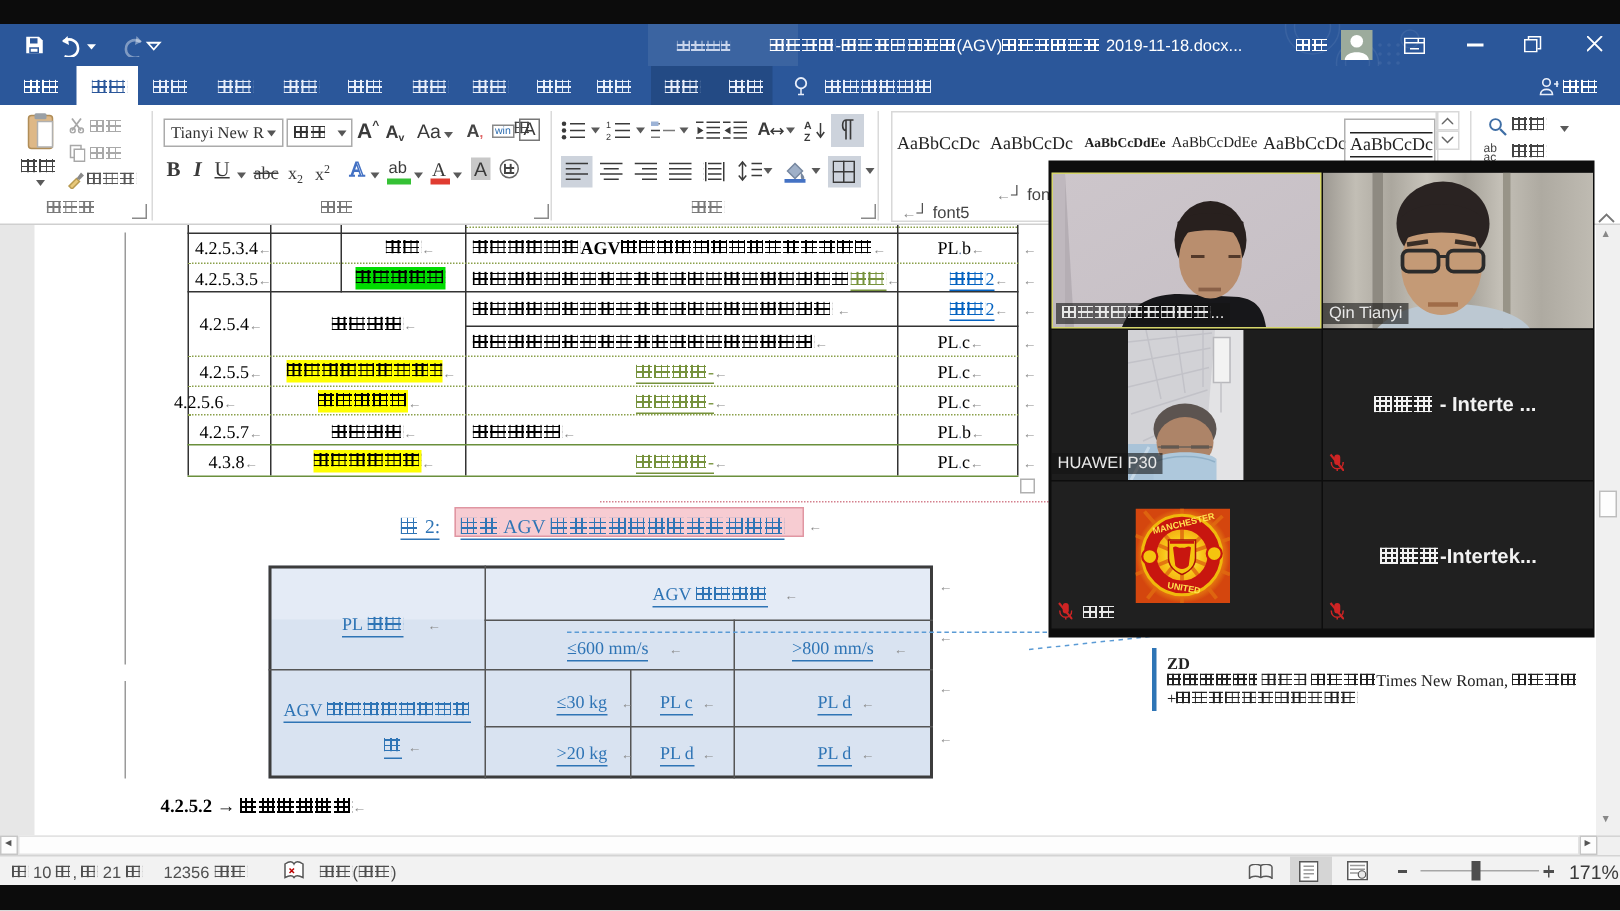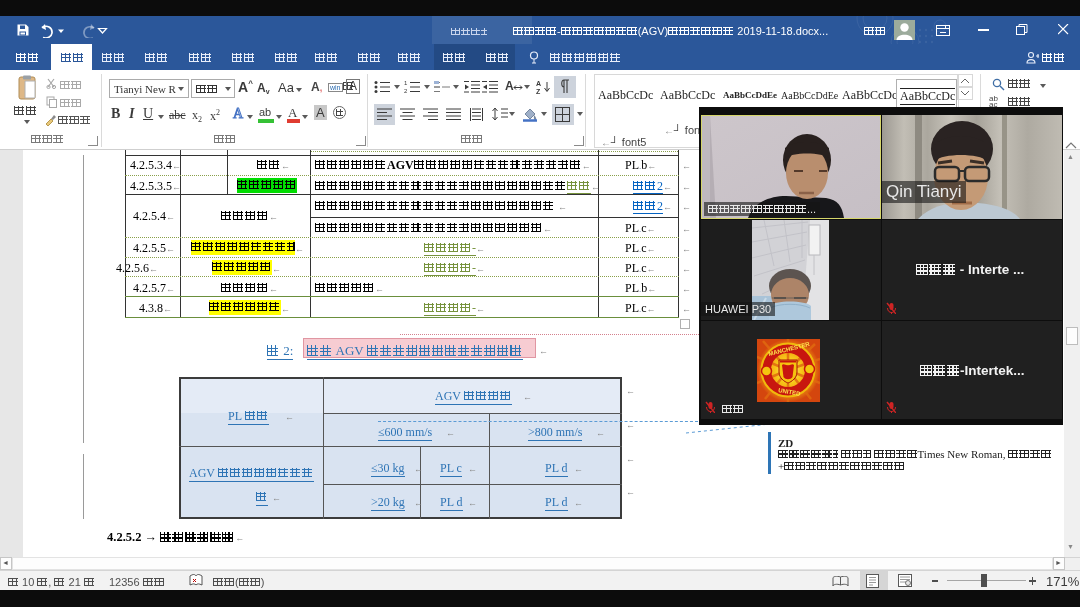--- a/index.html
+++ b/index.html
@@ -566,21 +566,21 @@
 <path d="M36 104 C48 92 62 88 79 88 L96 88 C118 90 132 96 138 104 z" fill="#bcc8d2"></path>
 <ellipse cx="80" cy="34" rx="31" ry="28" fill="#2a2322"></ellipse>
 <ellipse cx="79" cy="62" rx="27" ry="33" fill="#c49a76"></ellipse>
 <path d="M52 46 C62 38 96 38 106 46 L106 30 C94 18 64 18 52 30 z" fill="#2a2322"></path>
 <path d="M56 48 l14 -2 M88 46 l14 2" stroke="#3a2e26" stroke-width="3"></path>
 <rect x="53" y="52" width="24" height="14" rx="4" fill="none" stroke="#2b2b2b" stroke-width="2.5"></rect>
 <rect x="83" y="52" width="24" height="14" rx="4" fill="none" stroke="#2b2b2b" stroke-width="2.5"></rect>
 <path d="M77 56 h6" stroke="#2b2b2b" stroke-width="2"></path>
 <path d="M70 88 l20 0" stroke="#a06c48" stroke-width="3"></path>
 </svg>
-<div class="nlab" style="left:0;bottom:16px;font-size:17px">Qin Tianyi</div>
+<div class="nlab" style="left:0;bottom:3px;font-size:11px">Qin Tianyi</div>
 </div>
 
 <div class="cell" style="left:701px;top:220px;width:180px;height:100px;background:#1d1d1d">
 <svg class="ab" style="left:51px;top:0" width="77" height="100">
 <rect width="77" height="100" fill="#d2d2d6"></rect>
 <path d="M58 0 L50 100 L77 100 L77 0 z" fill="#e3e3e5"></path>
 <g stroke="#c2c2c8" fill="none">
 <path d="M0 8 L56 2 M0 22 L55 12 M0 38 L54 25 M2 56 L53 40 M10 74 L52 55"></path>
 <path d="M12 0 L22 46 M32 0 L38 42 M50 0 L50 38"></path>
 </g>

